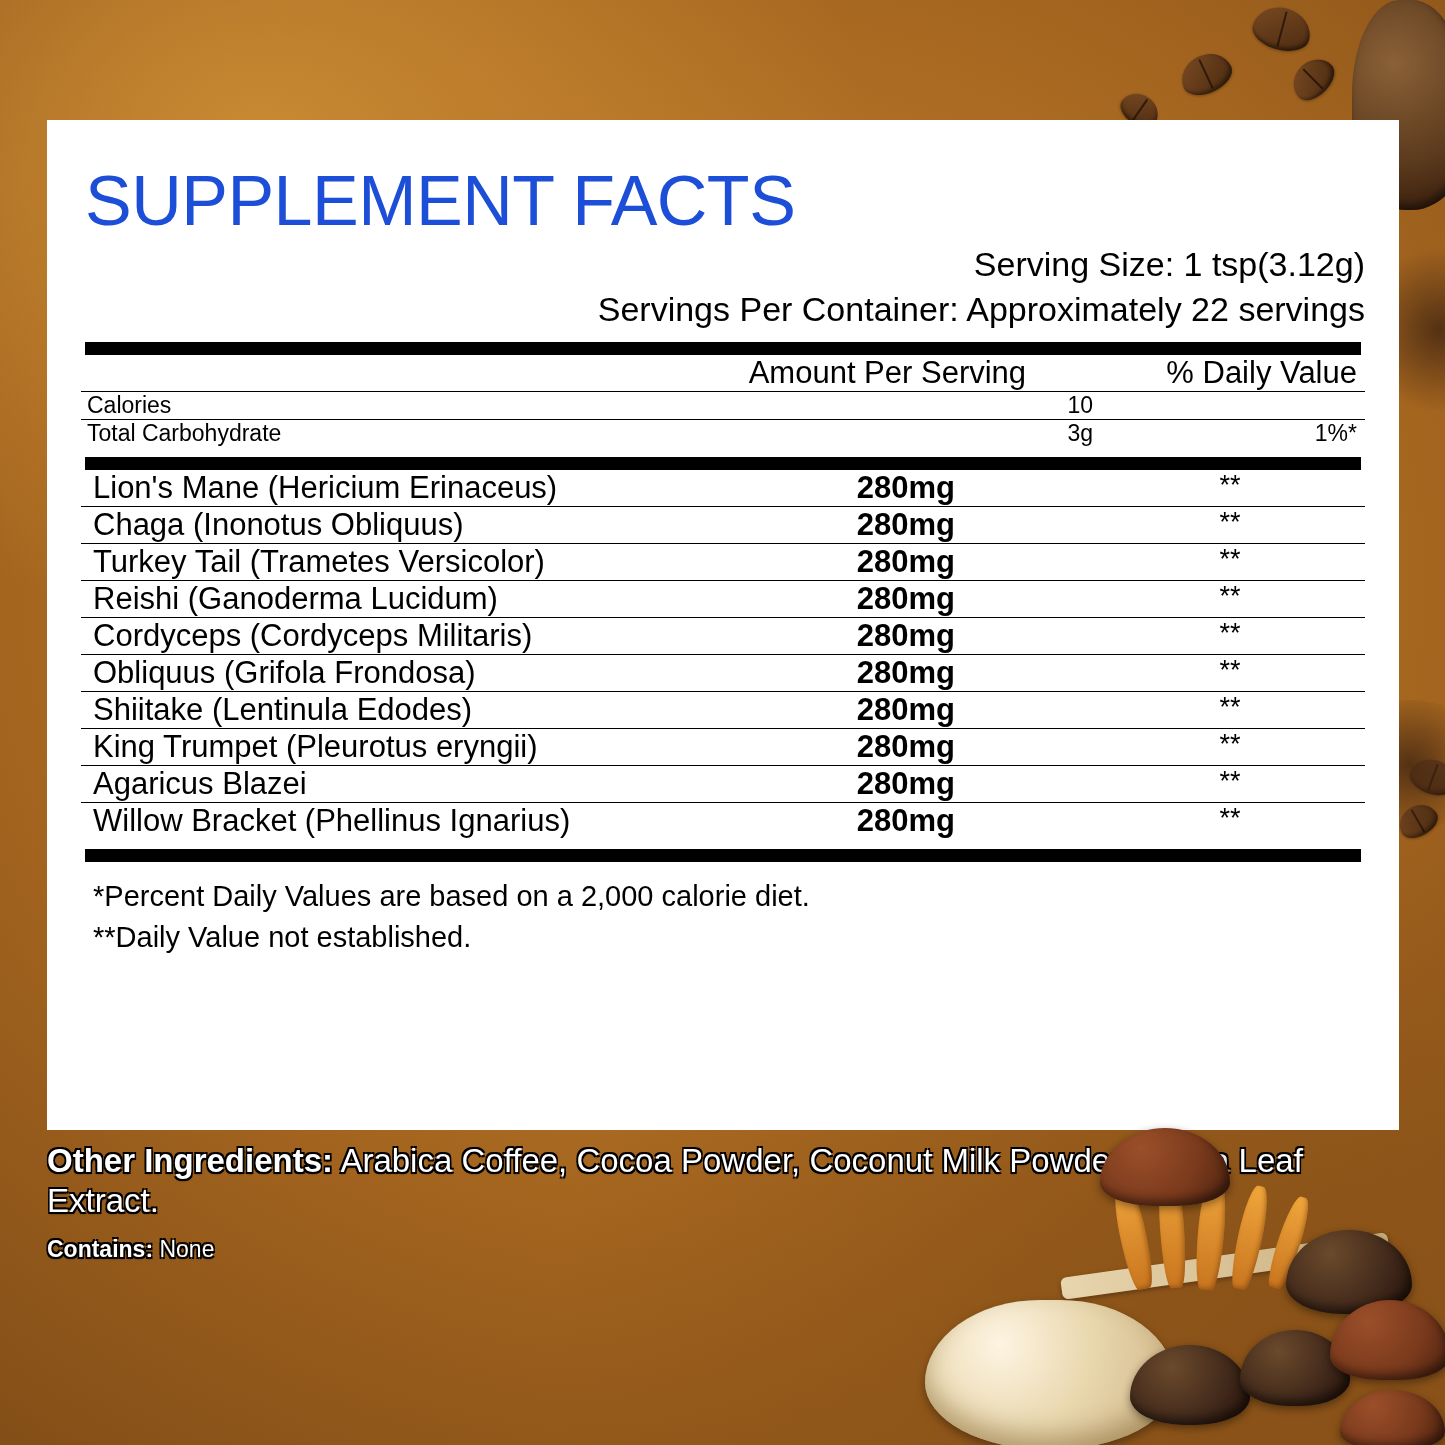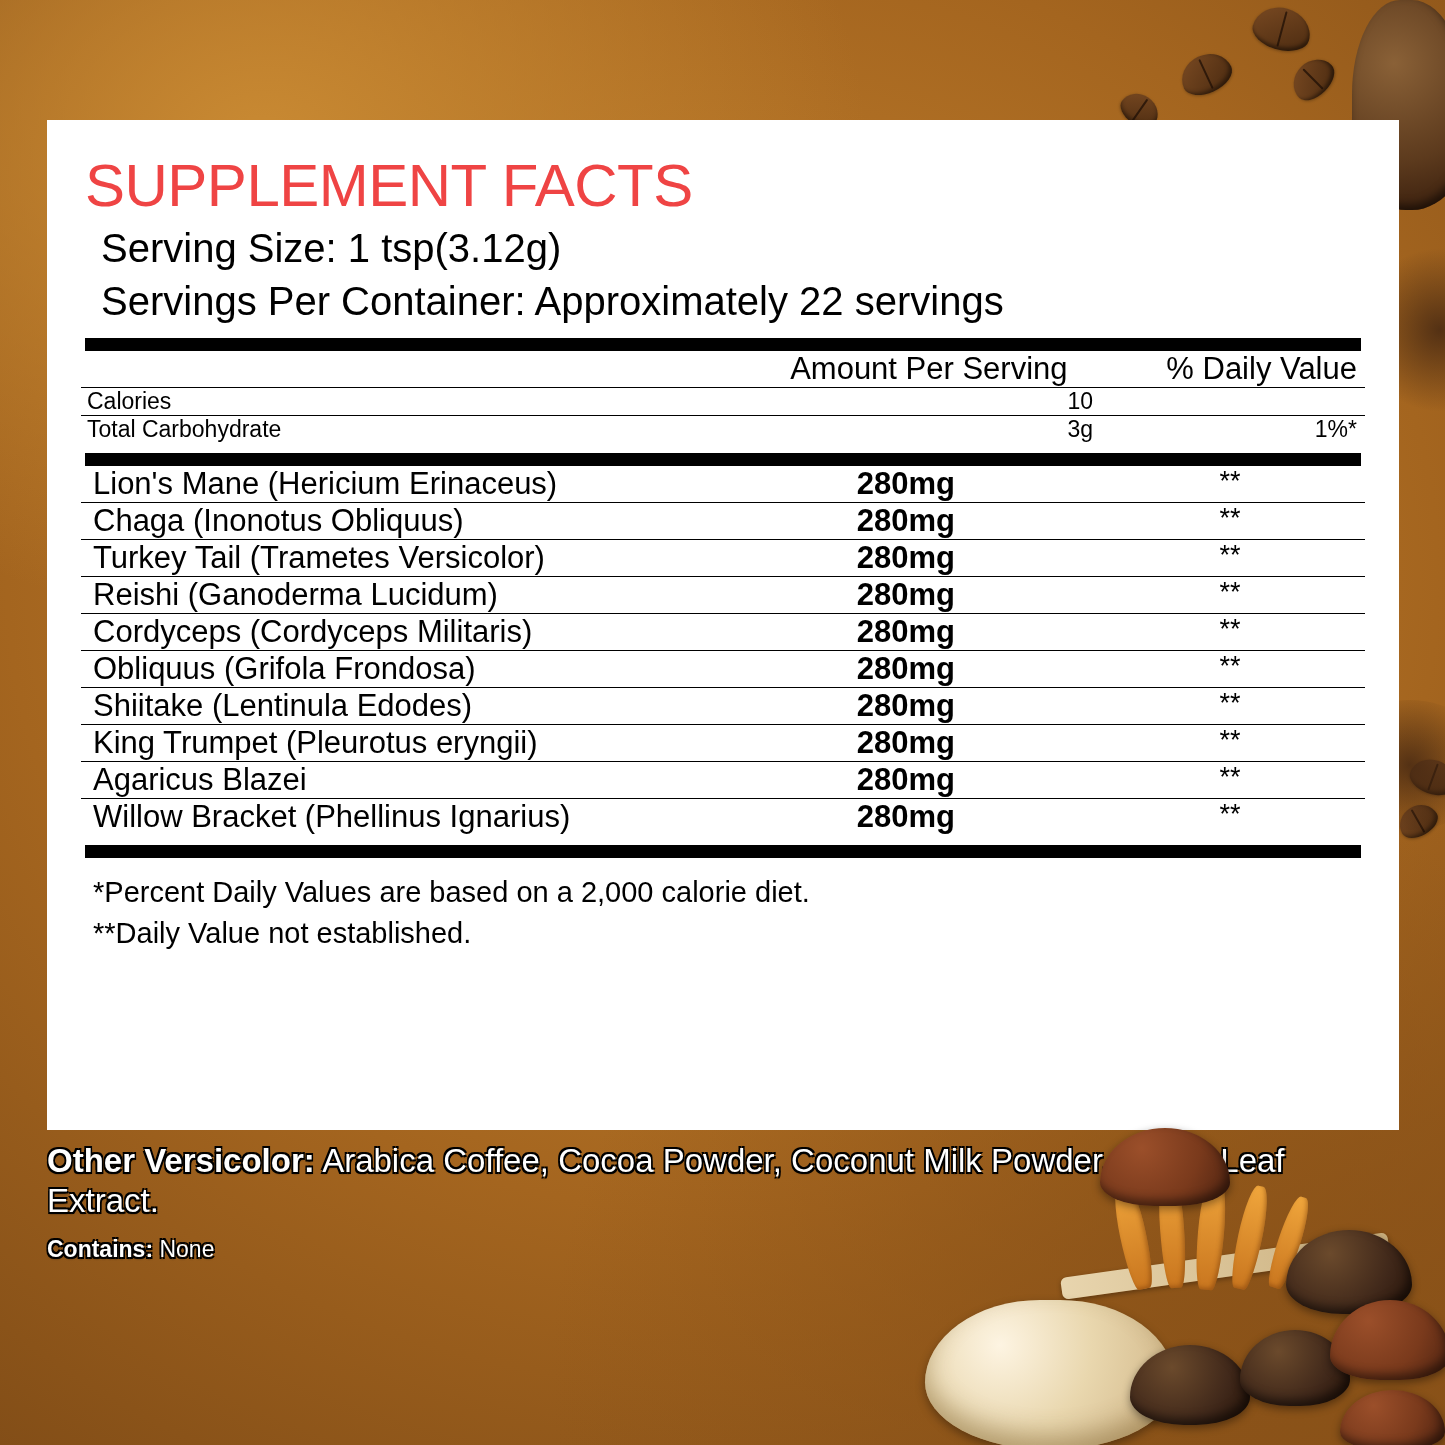--- a/index.html
+++ b/index.html
@@ -48,33 +48,34 @@
     position: absolute;
     left: 47px;
     top: 120px;
     width: 1352px;
     height: 1010px;
     background: #ffffff;
     box-sizing: border-box;
     padding: 26px 34px 0 34px;
   }
   #title {
-    font-size: 60px;
+    font-size: 70px;
     letter-spacing: -0.5px;
     line-height: 1;
-    margin: 10px 0 6px 4px;
-    color: #ef4444;
+    margin: 20px 0 6px 4px;
+    color: #1d4ed8;
     font-weight: 400;
   }
   .serving-line {
-    font-size: 40px;
+    font-size: 34px;
     line-height: 1.33;
     margin-left: 20px;
     color: #000;
     white-space: nowrap;
+    text-align: right;
   }
   .rule-thick {
     height: 13px;
     background: #000;
     margin: 10px 4px 0 4px;
   }
 
   table.facts {
     width: 100%;
     border-collapse: collapse;
@@ -86,21 +87,21 @@
     vertical-align: bottom;
   }
   .col-name  { width: 52%; text-align: left; }
   .col-amt   { width: 29%; text-align: center; }
   .col-dv    { width: 19%; text-align: right; }
 
   .hdr-row td {
     font-size: 31px;
     padding: 4px 0 6px 0;
   }
-  .hdr-row .col-amt { text-align: center; padding-right: 12px; }
+  .hdr-row .col-amt { text-align: left; padding-right: 12px; }
   .hdr-row .col-dv  { text-align: right; padding-right: 8px; }
 
   .main-row td {
     font-size: 23px;
     padding: 7px 0 6px 0;
   }
   .main-row .col-name { padding-left: 6px; }
   .main-row .col-amt  { text-align: right; padding-right: 28px; }
   .main-row .col-dv   { text-align: right; padding-right: 8px; }
 
@@ -359,21 +360,21 @@
   </tbody>
     </table>
 
   <div class="rule-thick"></div>
 
   <div class="footnote first">*Percent Daily Values are based on a 2,000 calorie diet.</div>
   <div class="footnote">**Daily Value not established.</div>
 </div>
 
 <div id="other-ing">
-  <b>Other Versicolor:</b>
+  <b>Other Ingredients:</b>
   <span>Arabica Coffee, Cocoa Powder, Coconut Milk Powder, Stevia Leaf Extract.</span>
 </div>
 <div id="contains">
   <b>Contains:</b>
   <span>None</span>
 </div>
 
 <div>
   <div class="mush stick" style="left:1060px; top:1255px; width:330px; height:22px; transform:rotate(-8deg);"></div>
   <div class="mush cordyceps" style="left:1120px; top:1180px; width:26px; height:110px; transform:rotate(-12deg);"></div>

